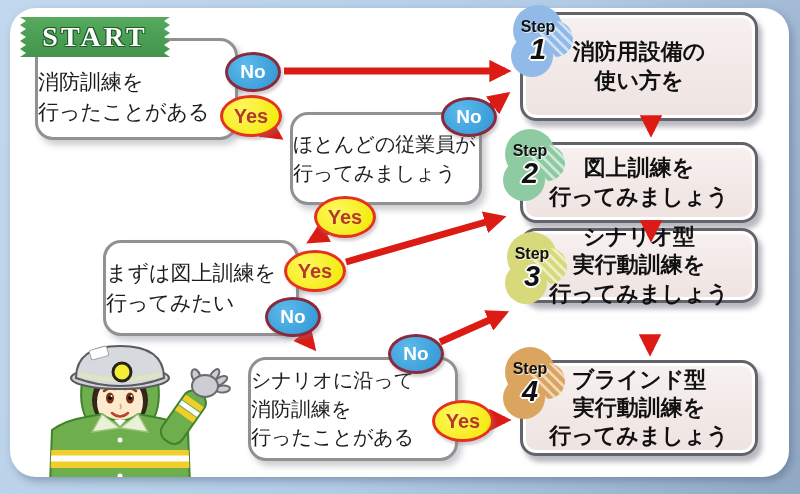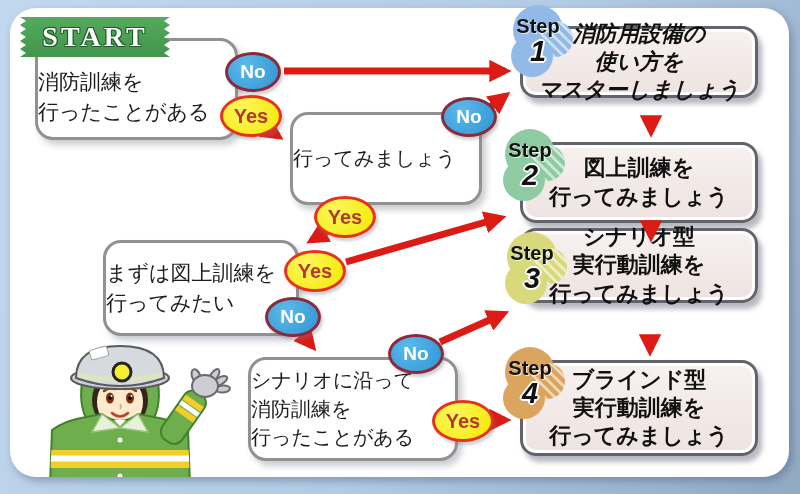--- a/index.html
+++ b/index.html
@@ -48,38 +48,38 @@
   
   .sbox {
     position:absolute; left:520px; width:238px;
     background:linear-gradient(180deg,#f7f1ef,#eee3e1);
     border:3px solid #63636b; border-radius:16px;
     box-shadow:inset 0 0 0 3px #fff, 4px 6px 5px rgba(115,115,130,.5);
     display:flex; flex-direction:column; align-items:center; justify-content:center;
     font-size:22px; font-weight:bold; color:#111; line-height:1.28; text-align:center;
     z-index:2;
   }
-  #s1 { top:26px;  height:72px;font-style:italic; }
+  #s1 { top:12px;  height:109px; }
   #s2 { top:142px; height:81px; }
   #s3 { top:228px; height:75px; }
   #s4 { top:360px; height:96px; }
   
   .badge { position:absolute; width:64px; height:72px; z-index:4; }
   .badge .circ { position:absolute; border-radius:50%; }
   .badge .c1 { left:4px; top:0;  width:50px; height:50px; }
   .badge .c2 { left:28px; top:16px; width:36px; height:36px;
     background-image:repeating-linear-gradient(45deg,rgba(255,255,255,0) 0 4px,rgba(255,255,255,.55) 4px 7px); }
   .badge .c3 { left:2px; top:30px; width:42px; height:42px; }
   .bg1 .circ { background-color:#92bae8; }
   .bg2 .circ { background-color:#8fcba2; }
   .bg3 .circ { background-color:#d7d97b; }
   .bg4 .circ { background-color:#dca55f; }
   .badge .txt { position:absolute; left:0; top:2px; width:58px; height:66px;
     display:flex; flex-direction:column; align-items:center; justify-content:center; }
-  .badge .prefix { font-size:20px; font-weight:bold; color:#111;
+  .badge .prefix { font-size:16px; font-weight:bold; color:#111;
     text-shadow:1px 1px 0 rgba(255,255,255,.7); }
   .badge .num { font-size:29px; font-weight:bold; color:#111; line-height:.9; font-style:italic;
     text-shadow:-2px 0 #fff,2px 0 #fff,0 -2px #fff,0 2px #fff,-1px -1px #fff,1px 1px #fff,-1px 1px #fff,1px -1px #fff; }
   #b1 { left:509px; top:5px; }
   #b2 { left:501px; top:129px; }
   #b3 { left:503px; top:232px; }
   #b4 { left:501px; top:347px; }
   
   .oval {
     position:absolute; border-radius:50%;
@@ -110,36 +110,36 @@
 
 <div class="start-banner">
   <span>START</span>
 </div>
 
 <div class="qbox" id="q1">
   <div>消防訓練を</div>
   <div>行ったことがある</div>
 </div>
 <div class="qbox" id="q2">
+  <div>ほとんどの従業員が</div>
   <div>行ってみましょう</div>
 </div>
 <div class="qbox" id="q3">
   <div>まずは図上訓練を</div>
   <div>行ってみたい</div>
 </div>
 <div class="qbox" id="q4">
   <div>シナリオに沿って</div>
   <div>消防訓練を</div>
   <div>行ったことがある</div>
 </div>
 
 <div class="sbox" id="s1">
   <div>消防用設備の</div>
   <div>使い方を</div>
-  <div>マスターしましょう</div>
 </div>
 <div class="sbox" id="s2">
   <div>図上訓練を</div>
   <div>行ってみましょう</div>
 </div>
 <div class="sbox" id="s3">
   <div>シナリオ型</div>
   <div>実行動訓練を</div>
   <div>行ってみましょう</div>
 </div>

